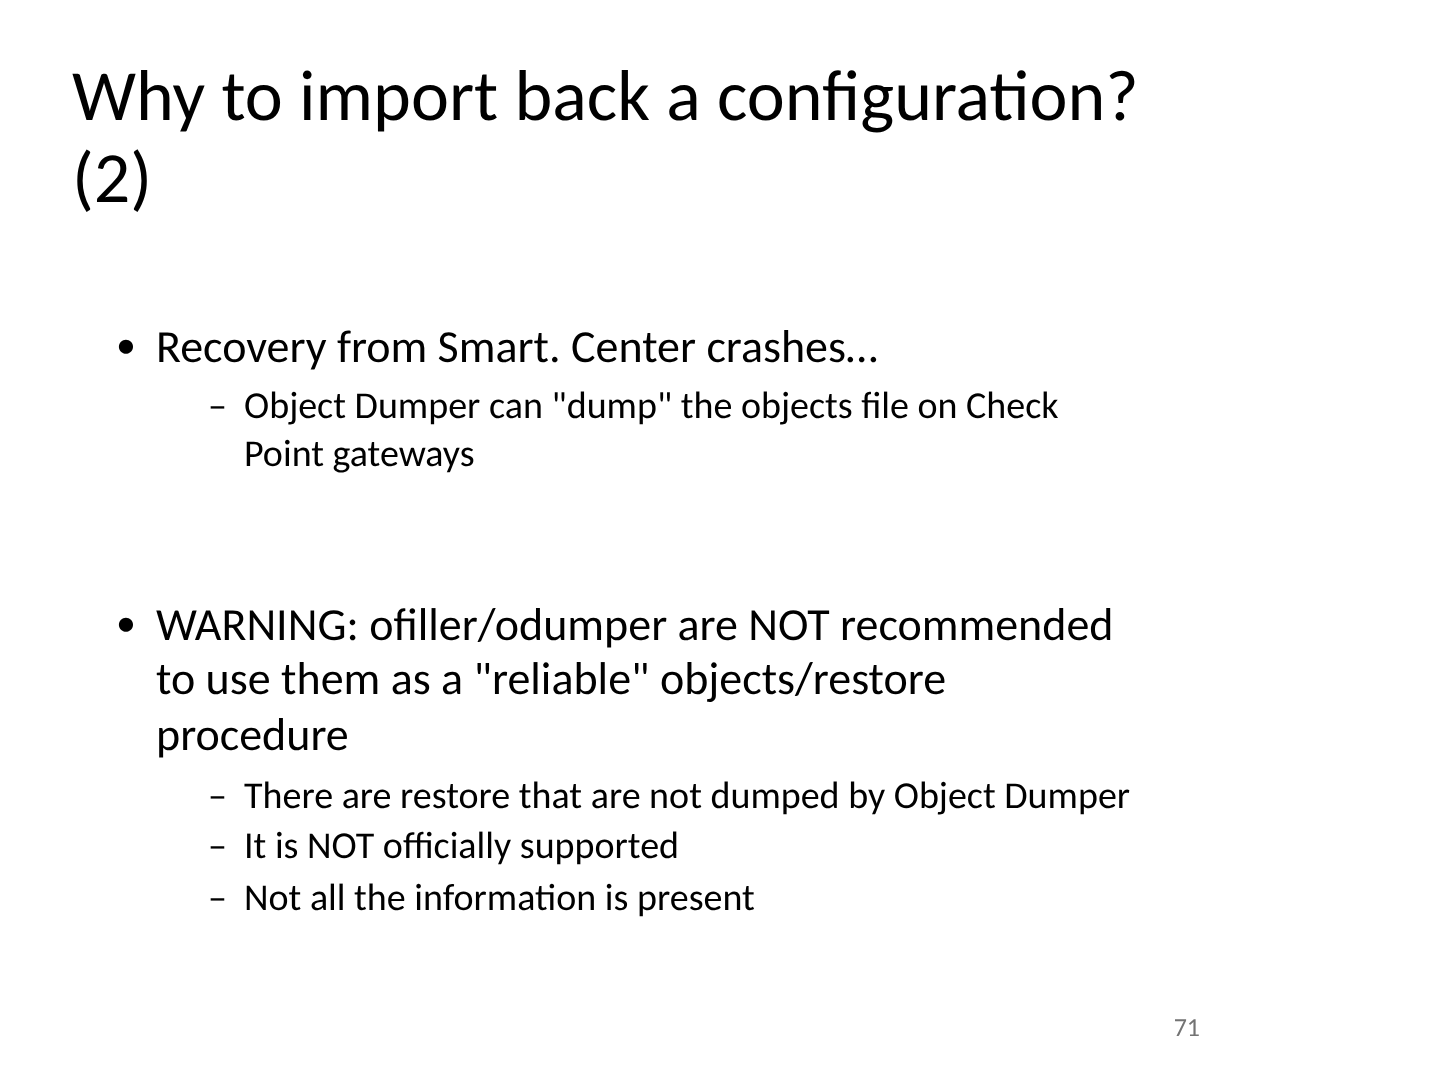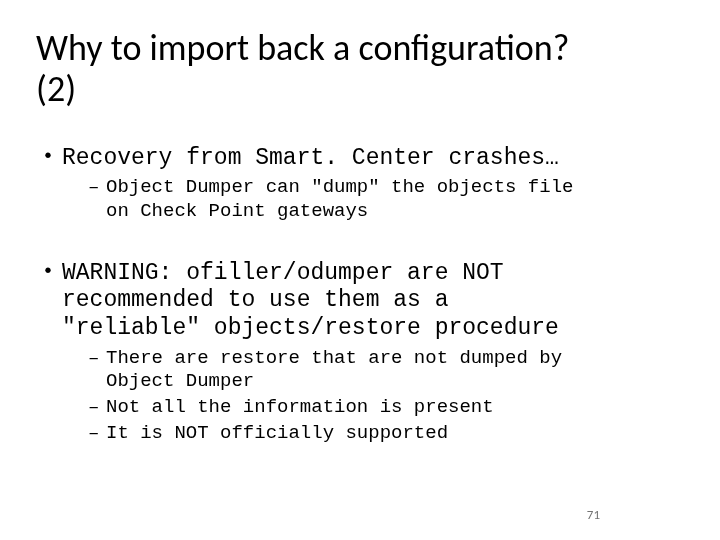--- a/index.html
+++ b/index.html
@@ -24,22 +24,21 @@
     letter-spacing: 0px;
     padding: 28px 30px 0 36px;
     line-height: 1.15;
   }
   .body {
     padding: 34px 40px 0 40px;
   }
   ul.l1 {
     list-style: none;
     padding: 0;
-    margin: 0;
-    font-family: Liberation Mono, monospace;
+    margin: 16px;
   }
   ul.l1 > li {
     font-size: 23px;
     line-height: 1.2;
     margin: 0 0 8px 0;
     padding-left: 22px;
     position: relative;
   }
   ul.l1 > li::before {
     content: "•";
@@ -95,21 +94,21 @@
       </li>
     </ul>
 
     <div class="gap"></div>
 
     <ul class="l1">
       <li>
         <span>WARNING: ofiller/odumper are NOT recommended to use them as a "reliable" objects/restore procedure</span>
         <ul class="l2">
           <li>There are restore that are not dumped by Object Dumper</li>
+          <li>It is NOT officially supported</li>
           <li>Not all the information is present</li>
-          <li>It is NOT officially supported</li>
         </ul>
       </li>
     </ul>
   </div>
 
   <div class="pagenum">71</div>
 </div>
 
 </body></html>

